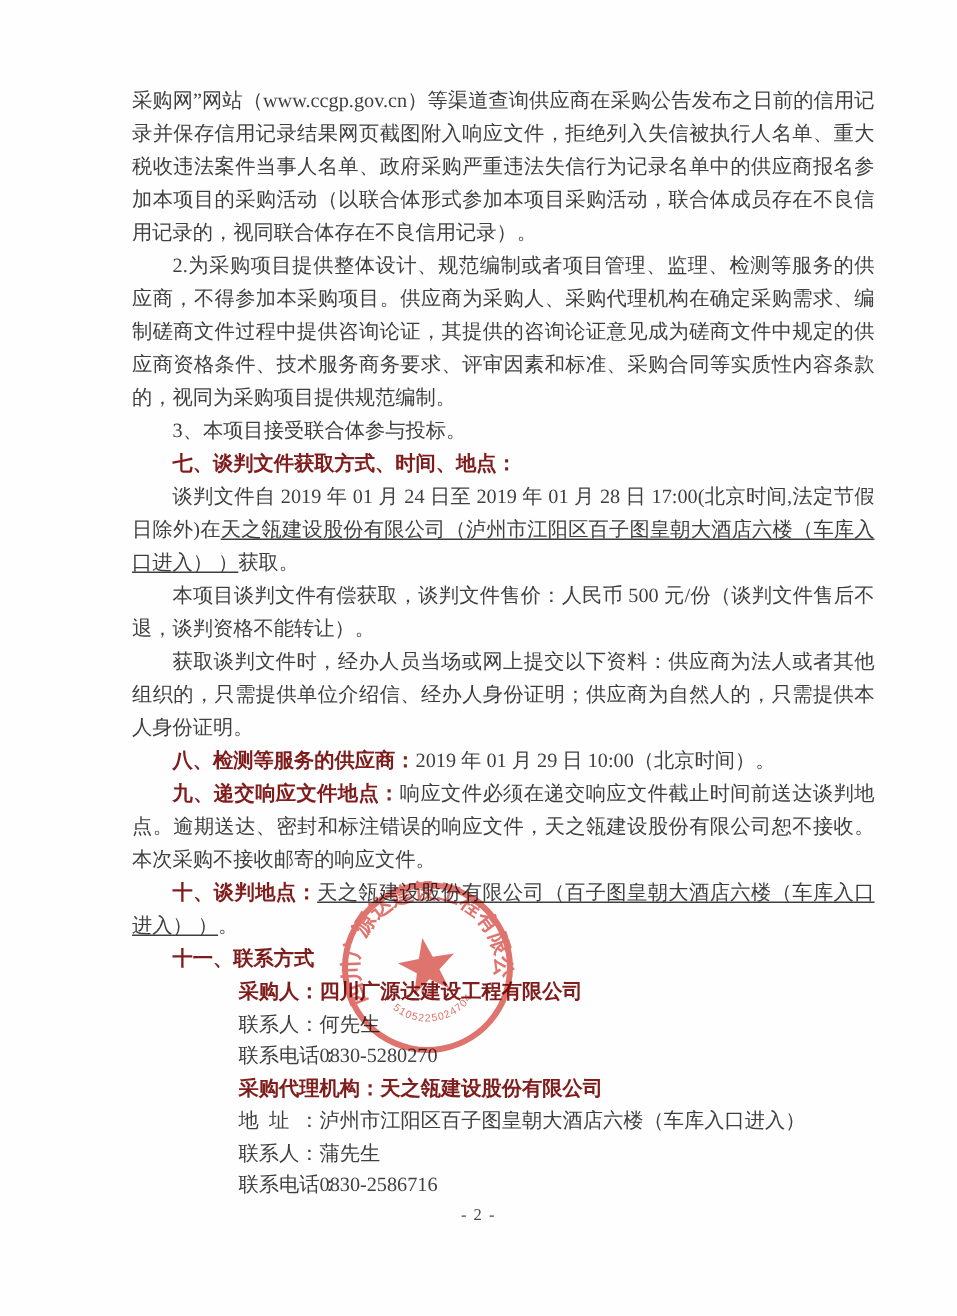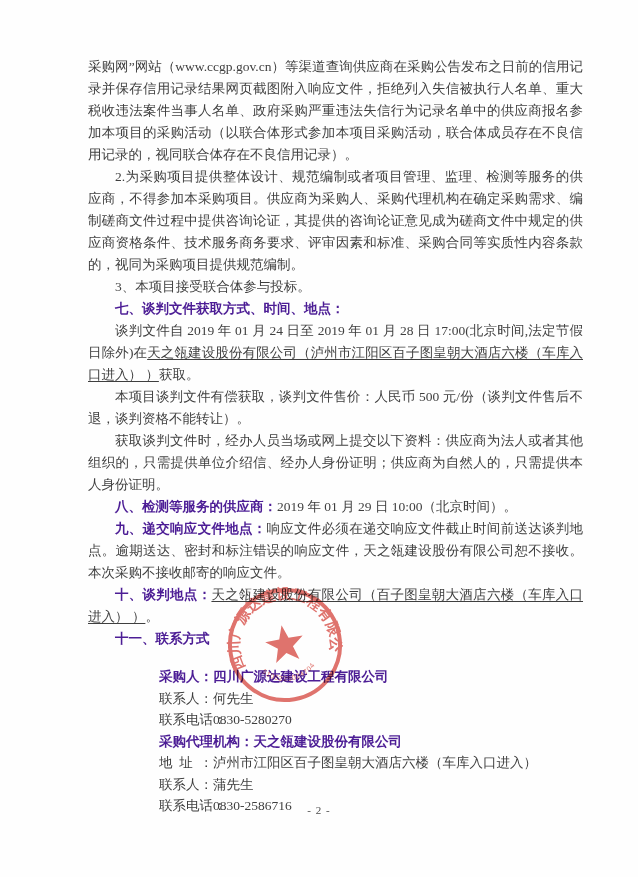--- a/index.html
+++ b/index.html
@@ -16,33 +16,33 @@
     color:#3f3f3f;
   }
   .content{
     padding:56px 55px 0 88px;
     font-size:13.5px;
     line-height:22px;
     text-align:justify;
   }
   .content p{margin:0;text-indent:2em;}
   p.noindent{text-indent:0;}
-  .b{font-weight:700;color:#4c1d95;}
+  .b{font-weight:700;color:#7f1d1d;}
   .ul{text-decoration:underline;text-underline-offset:2px;}
   .p1{margin-top:0;}
   .p2{margin-top:5px;}
   .p3{margin-top:2px;}
   .s7-title{margin-top:4px;margin-bottom:8px;}
   .s7-p2,.s7-p3{margin-top:3px;}
   .s8{margin-top:7px;}
   .s9{margin-top:6px;}
   .s10{margin-top:8px;}
   .s11{margin-top:7px;}
   .contacts{
-    margin-top:16px;
+    margin-top:0;
     padding-left:71px;
     line-height:21.5px;
     text-align:left;
   }
   .contact-row{white-space:nowrap;}
   .clabel{
     display:inline-block;
     width:54px;
     text-align:justify;
     text-align-last:justify;

